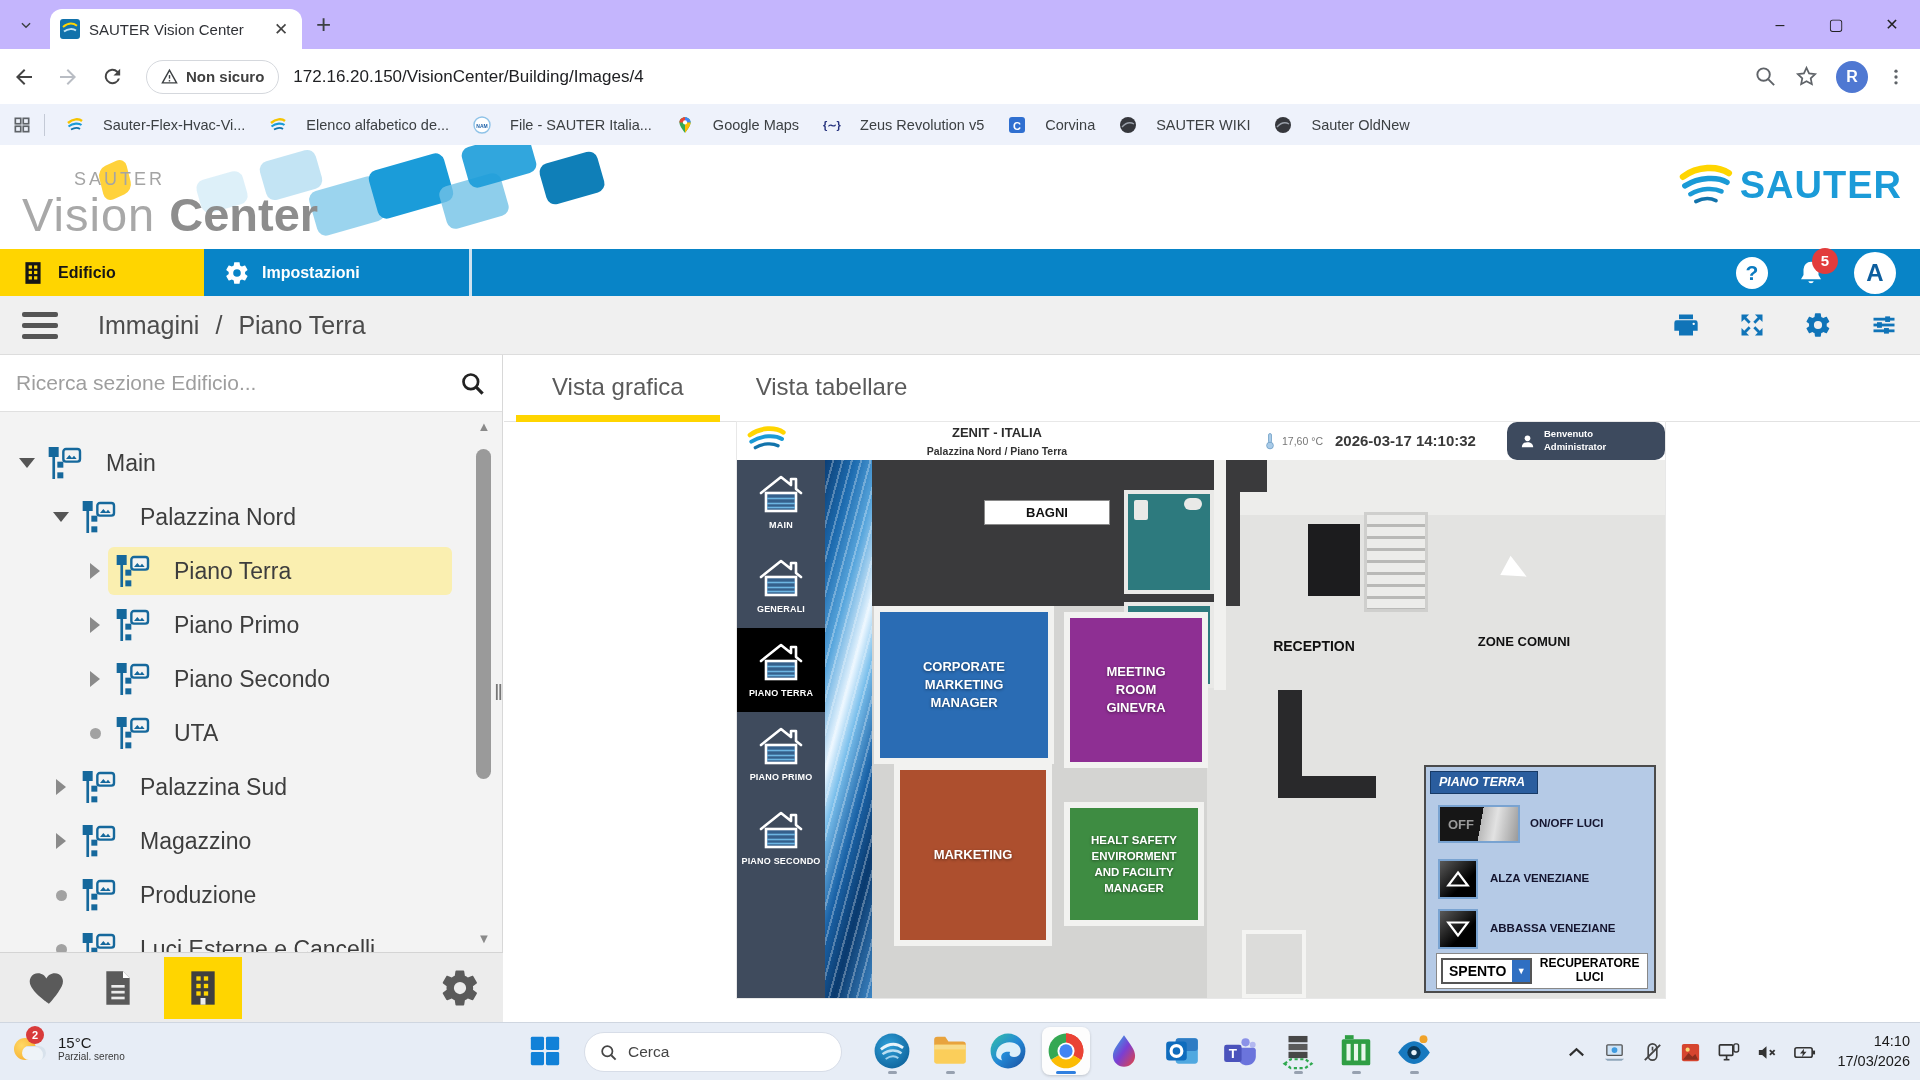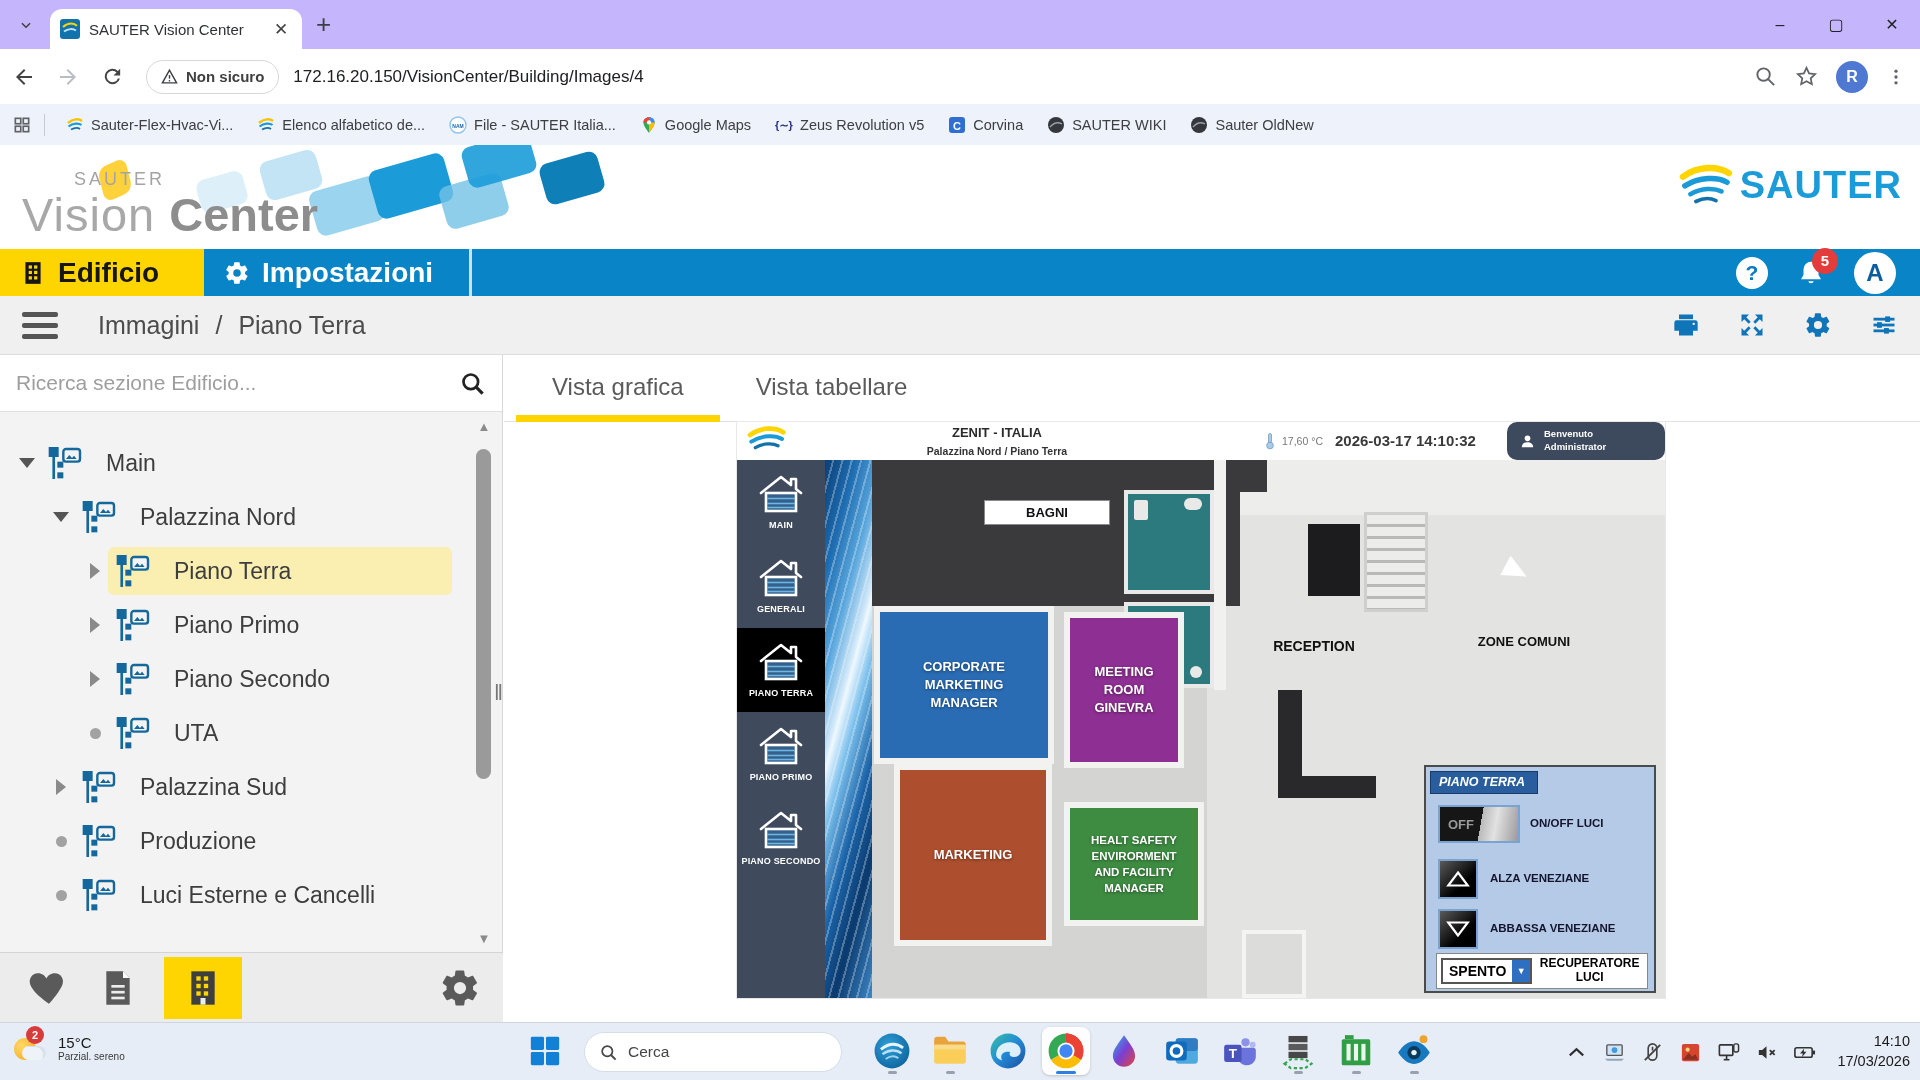--- a/index.html
+++ b/index.html
@@ -21,38 +21,38 @@
   #addressbar { position:absolute; top:49px; left:0; right:0; height:55px; background:#fff; display:flex; align-items:center; }
   .nav-arrow { width:40px; height:40px; display:flex; align-items:center; justify-content:center; margin-left:4px; }
   .security-chip { display:flex; align-items:center; gap:8px; border:1px solid #d5d8dd; border-radius:18px; height:34px; padding:0 14px; margin-left:14px; color:#404040; font-size:15px; font-weight:bold; }
   .url-text { font-size:17px; color:#202124; margin-left:14px; flex:1; }
   .addr-icons { display:flex; align-items:center; gap:18px; margin-right:14px; }
   .avatar-r { width:32px; height:32px; border-radius:50%; background:#4f78d2; color:#fff; font-size:16px; font-weight:bold; display:flex; align-items:center; justify-content:center; }
 
   
   #bookmarksbar { position:absolute; top:104px; left:0; right:0; height:41px; background:#eef2fb; display:flex; align-items:center; padding-left:12px; }
   .bm-divider { width:1px; height:22px; background:#c4cad6; margin:0 12px; }
-  .bookmark { display:flex; align-items:center; gap:7px; padding:4px 9px; border-radius:6px; }
+  .bookmark { display:flex; align-items:center; gap:19px; padding:4px 9px; border-radius:6px; }
   .bookmark .bm-ic { width:18px; height:18px; }
   .bookmark .bm-ic svg { width:18px; height:18px; }
   .bm-label { font-size:14.5px; color:#3c4043; white-space:nowrap; }
 
   
   #appheader { position:absolute; top:145px; left:0; right:0; height:104px; background:#fff; overflow:hidden; }
   .logo-block { position:absolute; left:12px; top:0; width:560px; height:104px; }
   .tile { position:absolute; border-radius:9px; transform:rotate(-16deg); }
   .logo-sauter-sm { position:absolute; left:62px; top:24px; font-size:18px; letter-spacing:3px; color:#a4a4a4; }
   .logo-vision { position:absolute; left:10px; top:42px; font-size:47px; color:#a8a8a8; font-weight:300; letter-spacing:1px; }
   .logo-vision b { color:#8d8d8d; font-weight:bold; letter-spacing:0; }
   .brand-right { position:absolute; right:18px; top:18px; display:flex; align-items:center; gap:6px; }
   .brand-right .brand-word { font-size:38px; font-weight:bold; color:#1b9bd8; letter-spacing:1px; }
 
   
   #navbar { position:absolute; top:249px; left:0; right:0; height:47px; background:#0884c7; display:flex; align-items:stretch; }
-  .nav-sec { display:flex; align-items:center; gap:12px; padding:0 20px; font-size:28px; font-weight:bold; }
+  .nav-sec { display:flex; align-items:center; gap:12px; padding:0 20px; font-size:16px; font-weight:bold; }
   .nav-edificio { background:#ffd500; color:#161616; width:204px; }
   .nav-impostazioni { color:#fff; width:265px; }
   .nav-divider { width:3px; background:#cfe2ef; }
   .nav-right { margin-left:auto; display:flex; align-items:center; gap:28px; padding-right:24px; }
   .help-circle { width:32px; height:32px; border-radius:50%; background:#fff; color:#0a7ac0; font-weight:bold; font-size:21px; display:flex; align-items:center; justify-content:center; }
   .bell-wrap { position:relative; }
   .badge { position:absolute; top:-10px; right:-12px; width:26px; height:26px; border-radius:50%; background:#e23c3c; color:#fff; font-size:15px; font-weight:bold; display:flex; align-items:center; justify-content:center; }
   .avatar-a { width:42px; height:42px; border-radius:50%; background:#fff; color:#0d5e9e; font-size:24px; font-weight:bold; display:flex; align-items:center; justify-content:center; }
 
   
@@ -118,21 +118,21 @@
   .wallv { position:absolute; left:342px; top:0; width:12px; height:230px; background:#f1f1ef; }
   .bagni-box { position:absolute; left:112px; top:40px; width:126px; height:25px; background:#fff; border:1px solid #8a8a8a; display:flex; align-items:center; justify-content:center; font-size:13px; font-weight:bold; color:#111; }
   .bath { position:absolute; background:#2d7a7e; border:4px solid #e9e9e7; }
   .bath .fx { position:absolute; background:#e9e9e7; border-radius:2px; }
   .stairs { position:absolute; left:492px; top:52px; width:64px; height:100px; border:3px solid #cfcfcd;
     background:repeating-linear-gradient(180deg,#ececea 0 9px,#b9b9b7 9px 12px); }
   .elevator { position:absolute; left:436px; top:64px; width:52px; height:72px; background:#1c1c1e; }
   .room { position:absolute; border:6px solid #f2f2f0; display:flex; align-items:center; justify-content:center; }
   .room-label { color:#fff; font-weight:bold; font-size:13px; text-align:center; line-height:1.4; text-shadow:0 1px 3px rgba(0,0,0,.45); padding:0 6px; }
   .room-blue { left:2px; top:146px; width:180px; height:158px; background:#2a6cb4; }
-  .room-purple { left:192px; top:152px; width:120px; height:156px; background:#8e2f93; }
+  .room-purple { left:192px; top:152px; width:144px; height:156px; background:#8e2f93; }
   .room-orange { left:22px; top:304px; width:158px; height:182px; background:#ad4f2e; }
   .room-green { left:192px; top:342px; width:140px; height:124px; background:#3e8c42; }
   .floor-label { position:absolute; font-size:14px; font-weight:bold; color:#111; text-align:center; }
   .desk1 { position:absolute; left:406px; top:230px; width:24px; height:108px; background:#29292b; }
   .desk2 { position:absolute; left:406px; top:316px; width:98px; height:22px; background:#29292b; }
   .bath-small { position:absolute; left:370px; top:470px; width:64px; height:68px; background:#dcdcda; border:4px solid #f4f4f2; }
   .fp-arrow { position:absolute; left:632px; top:100px; width:0; height:0; border-top:11px solid transparent; border-bottom:11px solid transparent; border-left:24px solid #fff; transform:rotate(28deg); }
 
   
   .fp-panel { position:absolute; left:552px; top:305px; width:232px; height:228px; background:#b5cae6; border:2px solid #4b4b4b; }
@@ -565,20 +565,38 @@
             <svg class="tree-svg" viewBox="0 0 27 27">
               <rect x="2" y="1.5" width="7.5" height="7.5" fill="#15689c"></rect>
               <rect x="4.8" y="9" width="2" height="16.5" fill="#15689c"></rect>
               <rect x="8.5" y="12.5" width="4.5" height="4.5" fill="#15689c"></rect>
               <rect x="8.5" y="20.5" width="4.5" height="4.5" fill="#15689c"></rect>
               <rect x="13" y="3" width="12.5" height="9.5" rx="2" fill="#f3f3f3" stroke="#15689c" stroke-width="1.8"></rect>
               <path d="M15 10.5l2.5-3 2 2.2 1.5-1.7 2 2.5z" fill="#15689c"></path>
             </svg>
           </span>
           <span class="tree-label">Palazzina Sud</span>
+        </div>
+      </div>
+      <div class="tree-item" style="padding-left: 48px;">
+        <span class="tw">
+          <span class="caret-col"></span>
+        </span>
+        <div class="row-body">
+          <span>
+            <svg class="tree-svg" viewBox="0 0 27 27">
+              <rect x="2" y="1.5" width="7.5" height="7.5" fill="#15689c"></rect>
+              <rect x="4.8" y="9" width="2" height="16.5" fill="#15689c"></rect>
+              <rect x="8.5" y="12.5" width="4.5" height="4.5" fill="#15689c"></rect>
+              <rect x="8.5" y="20.5" width="4.5" height="4.5" fill="#15689c"></rect>
+              <rect x="13" y="3" width="12.5" height="9.5" rx="2" fill="#f3f3f3" stroke="#15689c" stroke-width="1.8"></rect>
+              <path d="M15 10.5l2.5-3 2 2.2 1.5-1.7 2 2.5z" fill="#15689c"></path>
+            </svg>
+          </span>
+          <span class="tree-label">Magazzino</span>
         </div>
       </div>
       <div class="tree-item" style="padding-left: 48px;">
         <span class="tw">
           <span class="leaf-dot"></span>
         </span>
         <div class="row-body">
           <span>
             <svg class="tree-svg" viewBox="0 0 27 27">
               <rect x="2" y="1.5" width="7.5" height="7.5" fill="#15689c"></rect>

